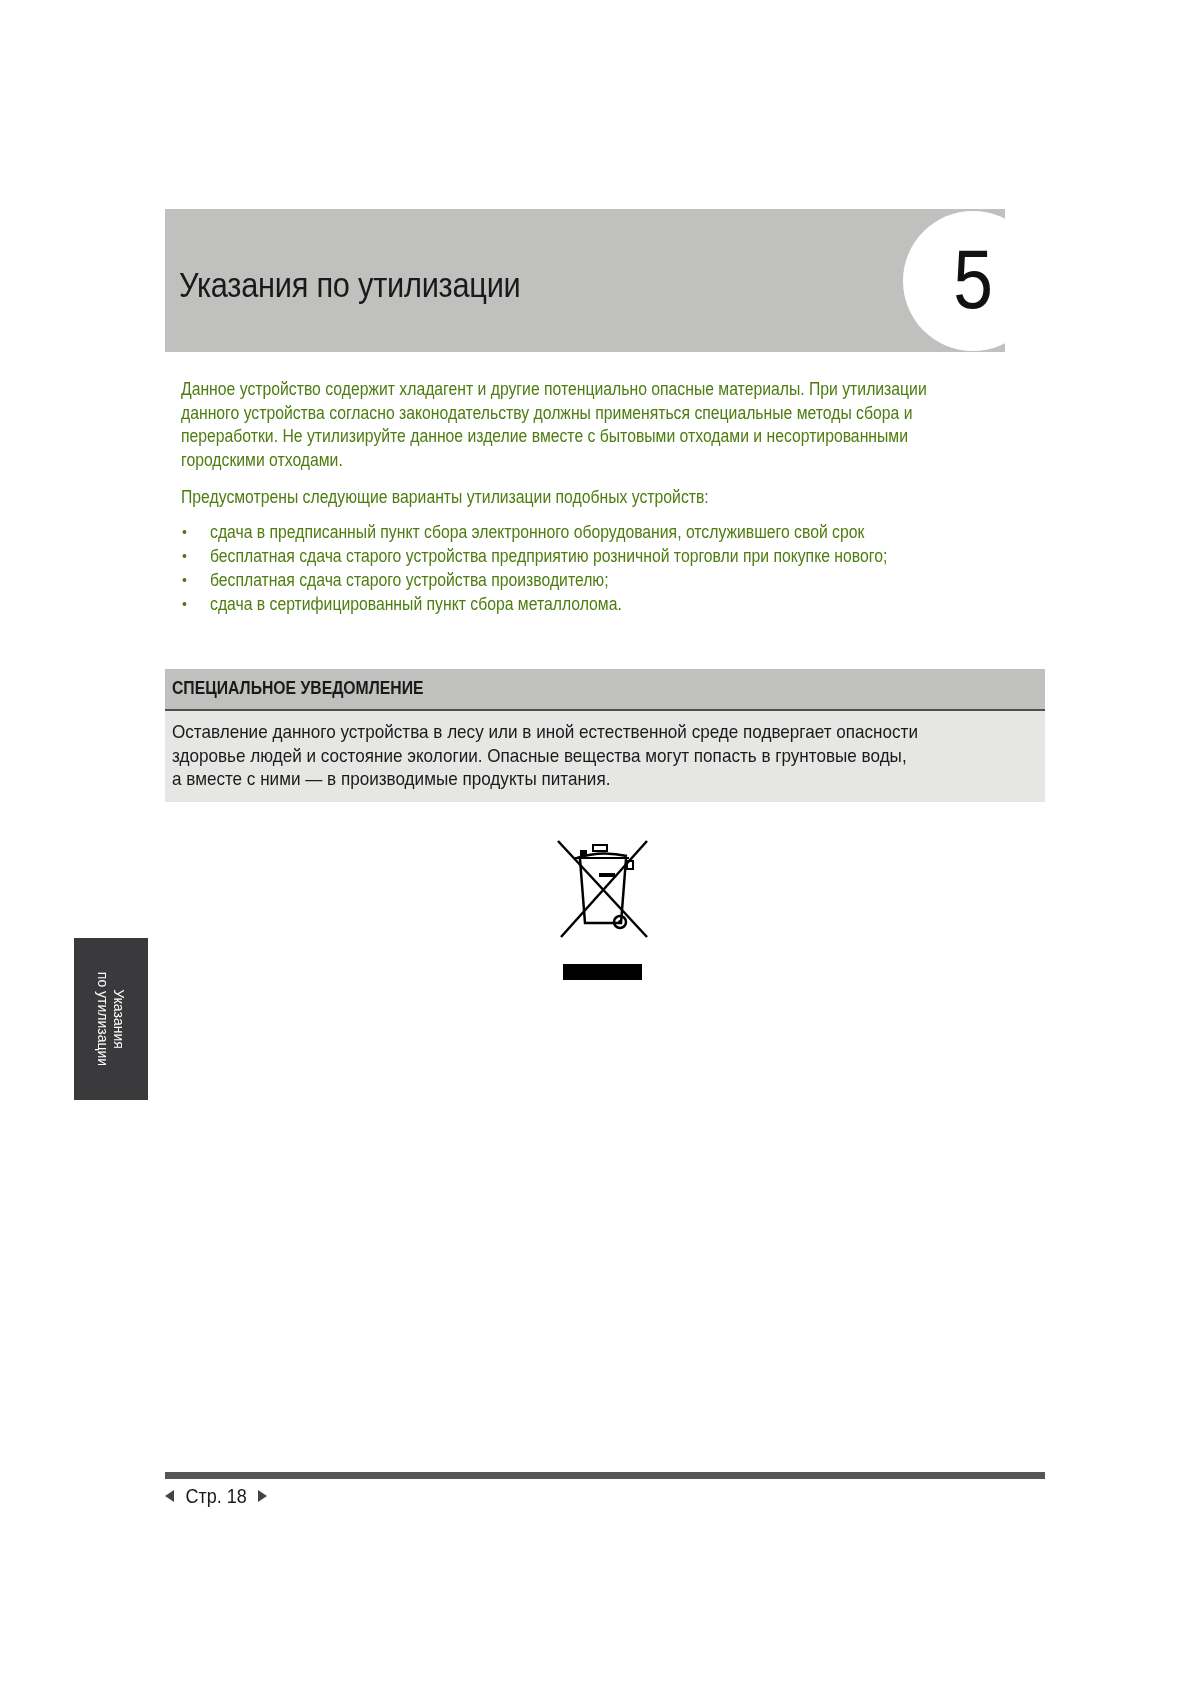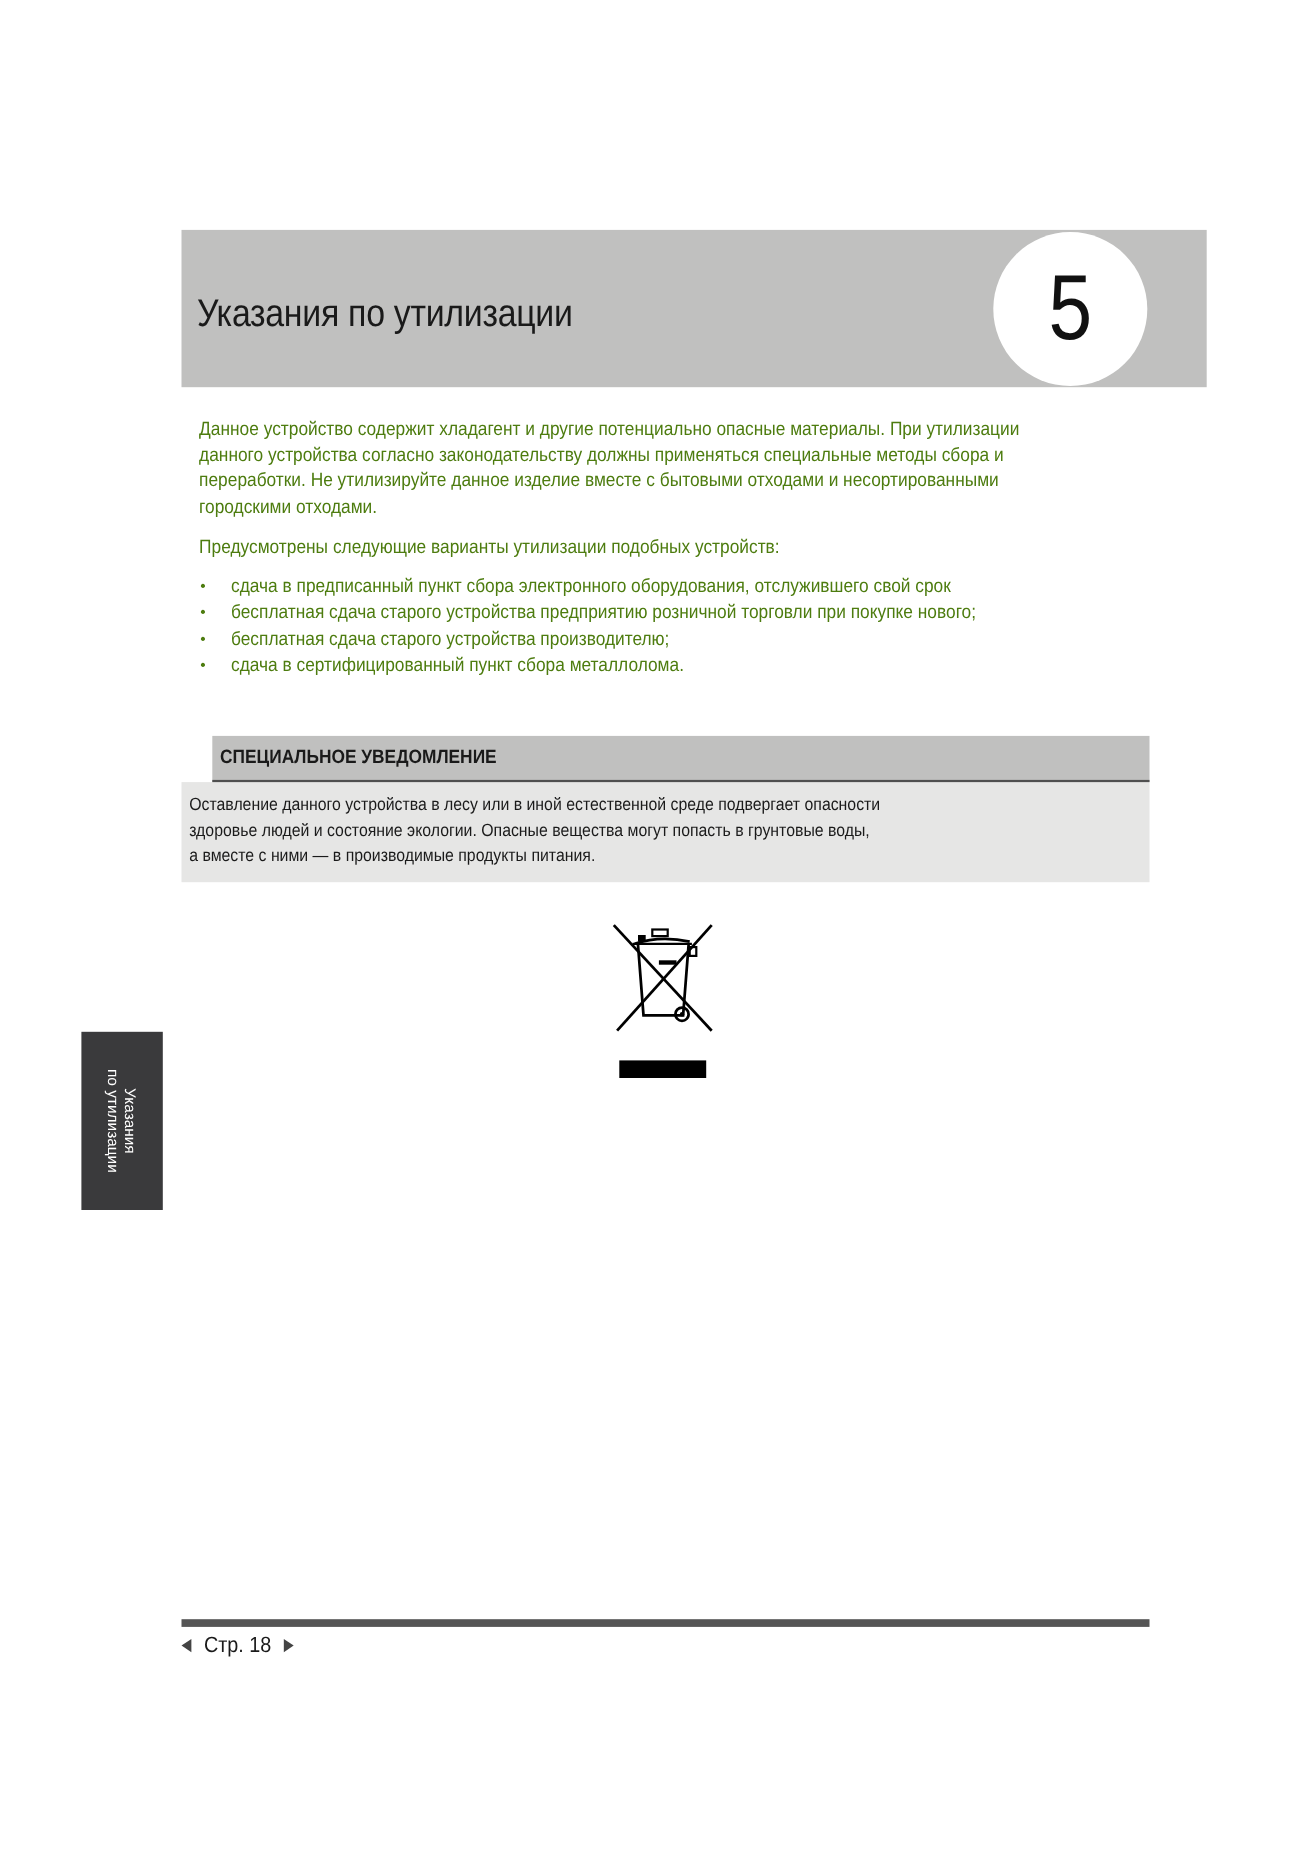--- a/index.html
+++ b/index.html
@@ -2,21 +2,21 @@
 <html><head>
 <meta charset="utf-8">
 <style>
   html, body { margin: 0; padding: 0; }
   body {
     width: 1190px; height: 1682px; position: relative; overflow: hidden;
     background: #ffffff; color: #1a1a1a;
     font-family: "Liberation Sans", "DejaVu Sans", sans-serif;
   }
   .header-band {
-    position: absolute; left: 165px; top: 209px; width: 932px; height: 143px;
+    position: absolute; left: 165px; top: 209px; width: 840px; height: 143px;
     background: #c0c0bf; overflow: hidden;
   }
   .header-title {
     position: absolute; left: 14px; top: 56px;
     font-size: 35px; color: #1a1a1a; letter-spacing: -0.3px;
     transform: scaleX(0.88); transform-origin: left center;
     white-space: nowrap;
   }
   .chapter-circle {
     position: absolute; left: 738px; top: 2px; width: 140px; height: 140px;
@@ -43,30 +43,29 @@
   }
   .bullets li .txt {
     display: inline-block; transform: scaleX(0.9); transform-origin: left top; white-space: nowrap;
   }
   .notice {
     position: absolute; left: 165px; top: 669px; width: 880px;
   }
   .notice-header {
     background: #c0c0bf; height: 40px; border-bottom: 2px solid #4f4f4f;
     position: relative;
-    margin-left: 28px;
   }
   .notice-title {
     position: absolute; left: 7px; top: 9px; font-weight: bold;
     font-size: 17.5px; color: #1a1a1a; white-space: nowrap;
     transform: scaleX(0.9); transform-origin: left top;
   }
   .notice-body {
     background: #e6e6e5; padding: 9px 7px 10px 7px; height: 72px;
-    font-size: 16px; line-height: 23.5px;
+    font-size: 19px; line-height: 23.5px;
   }
   .notice-body span { display: block; transform: scaleX(0.9); transform-origin: left top; white-space: nowrap; }
   .weee {
     position: absolute; left: 555px; top: 838px; width: 100px; height: 145px;
   }
   .side-tab {
     position: absolute; left: 74px; top: 938px; width: 74px; height: 162px;
     background: #3a3a3c;
   }
   .side-tab-text {

